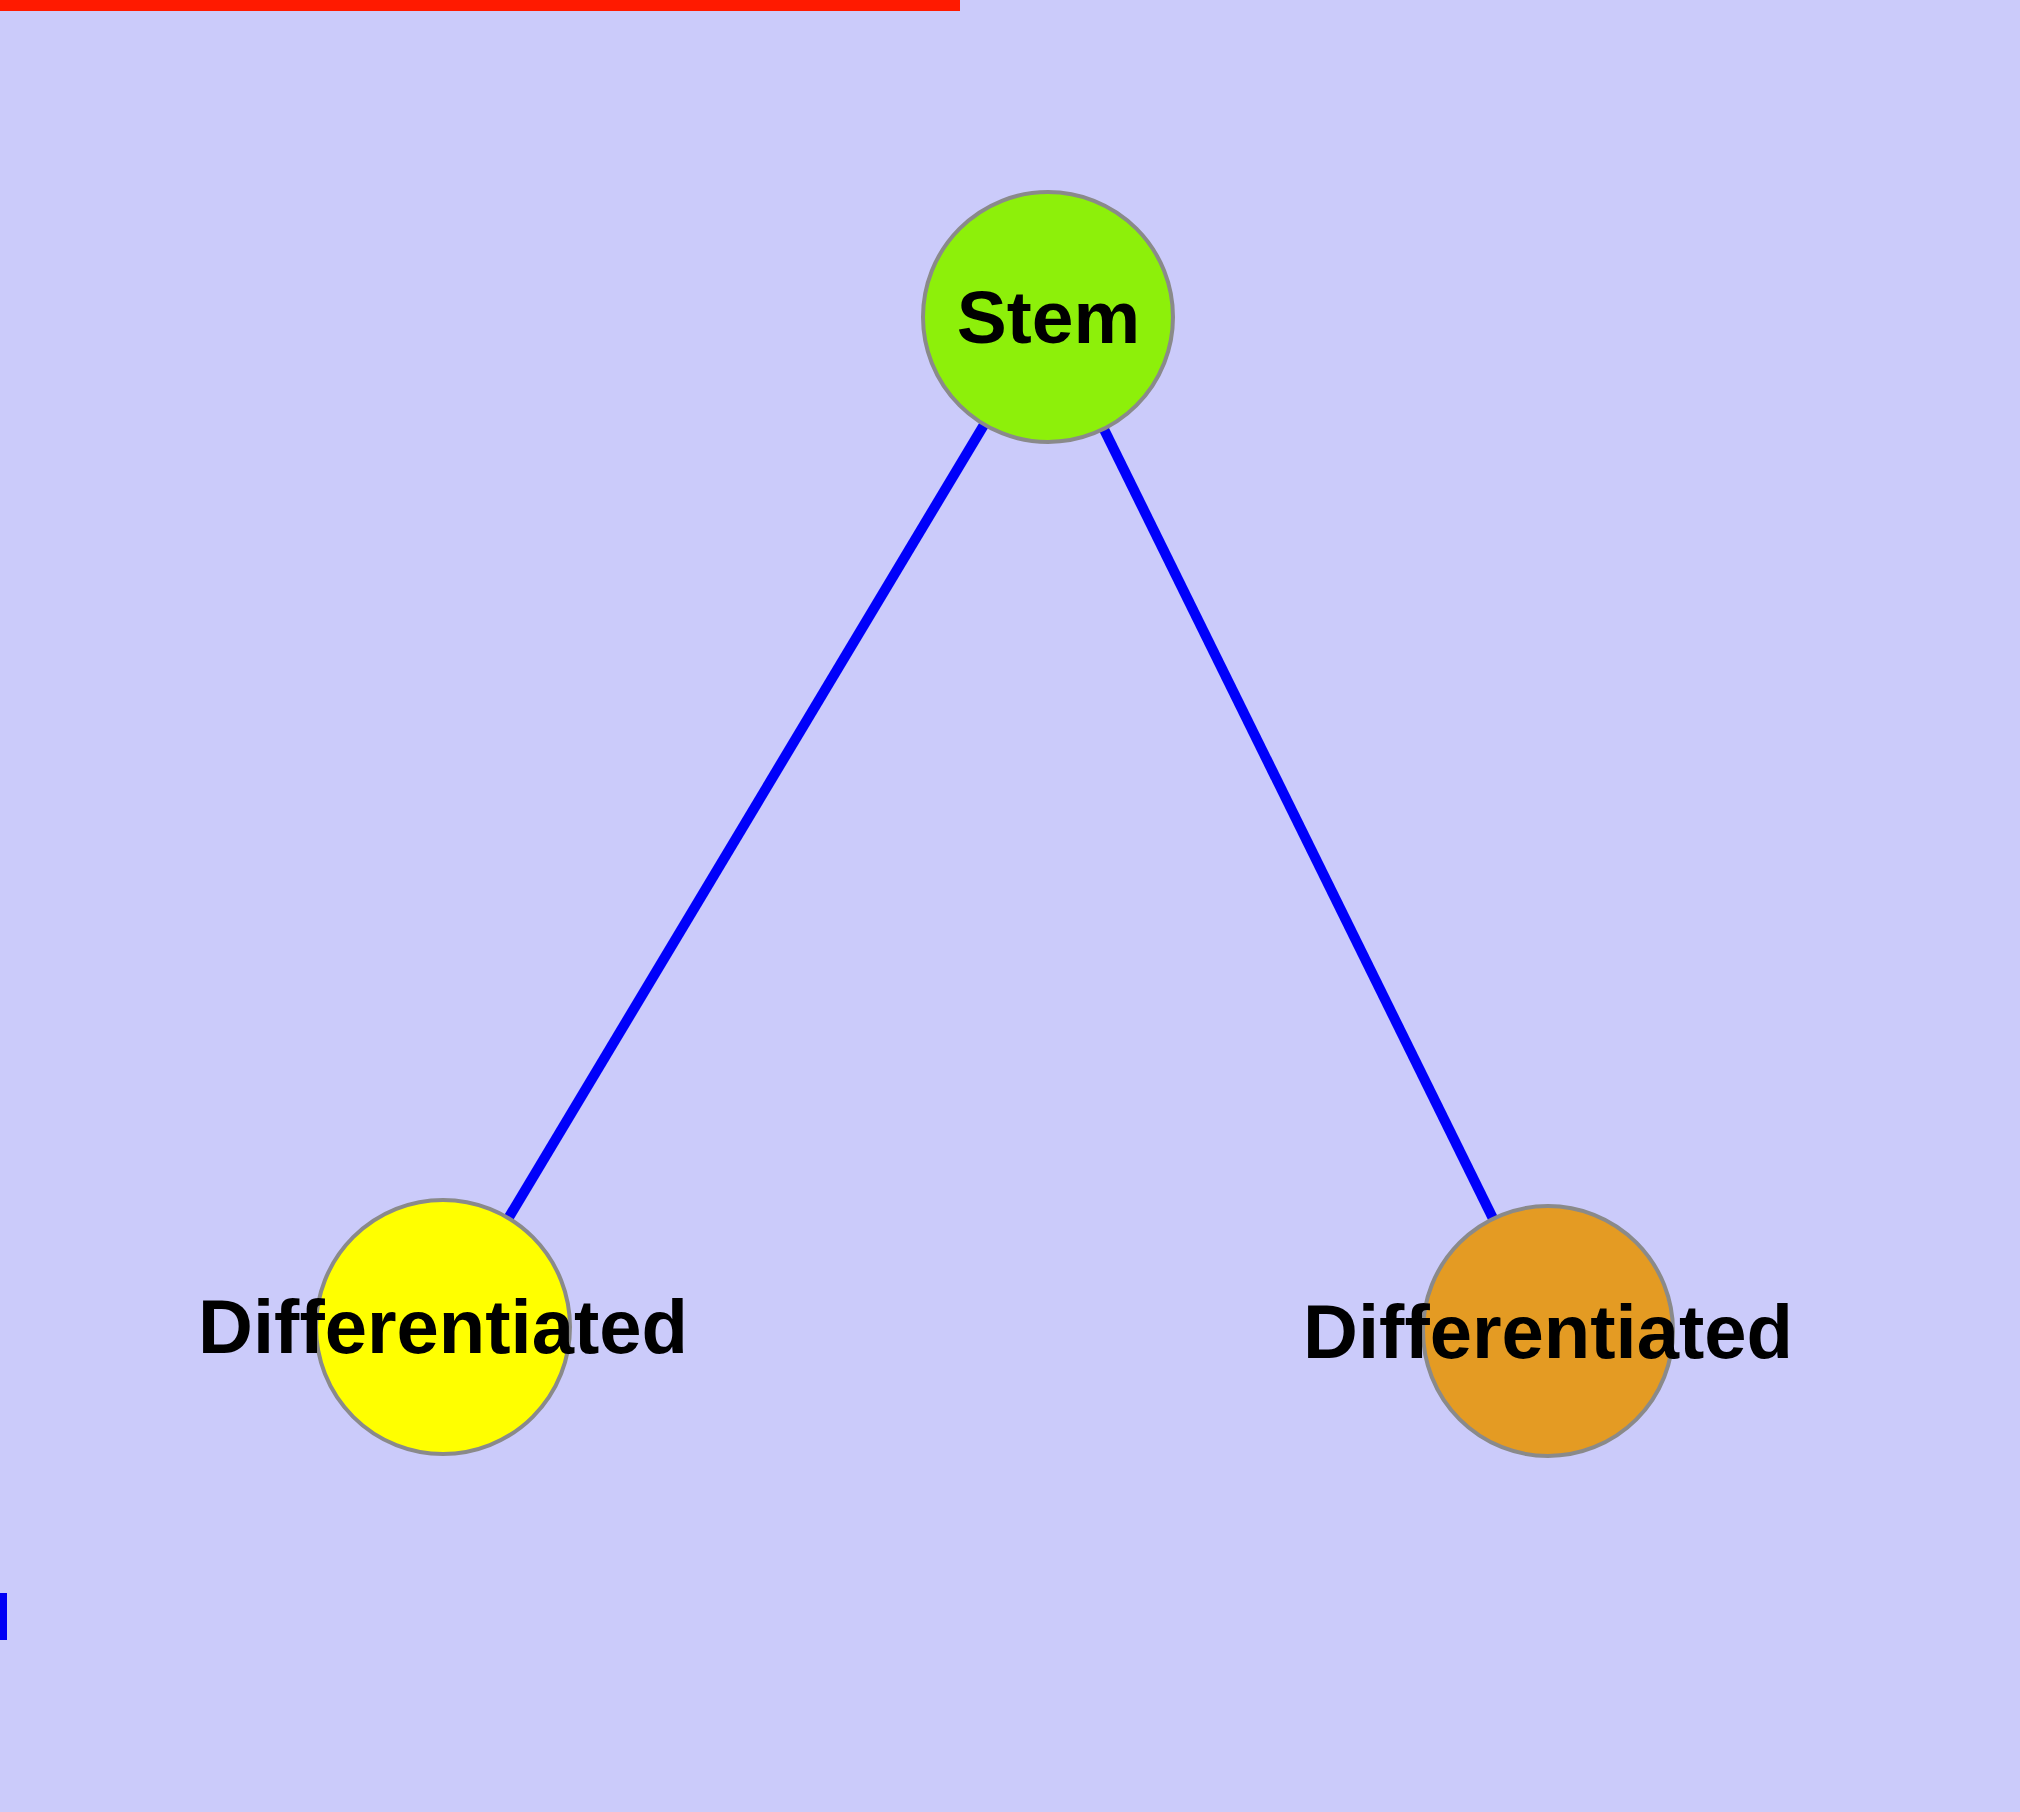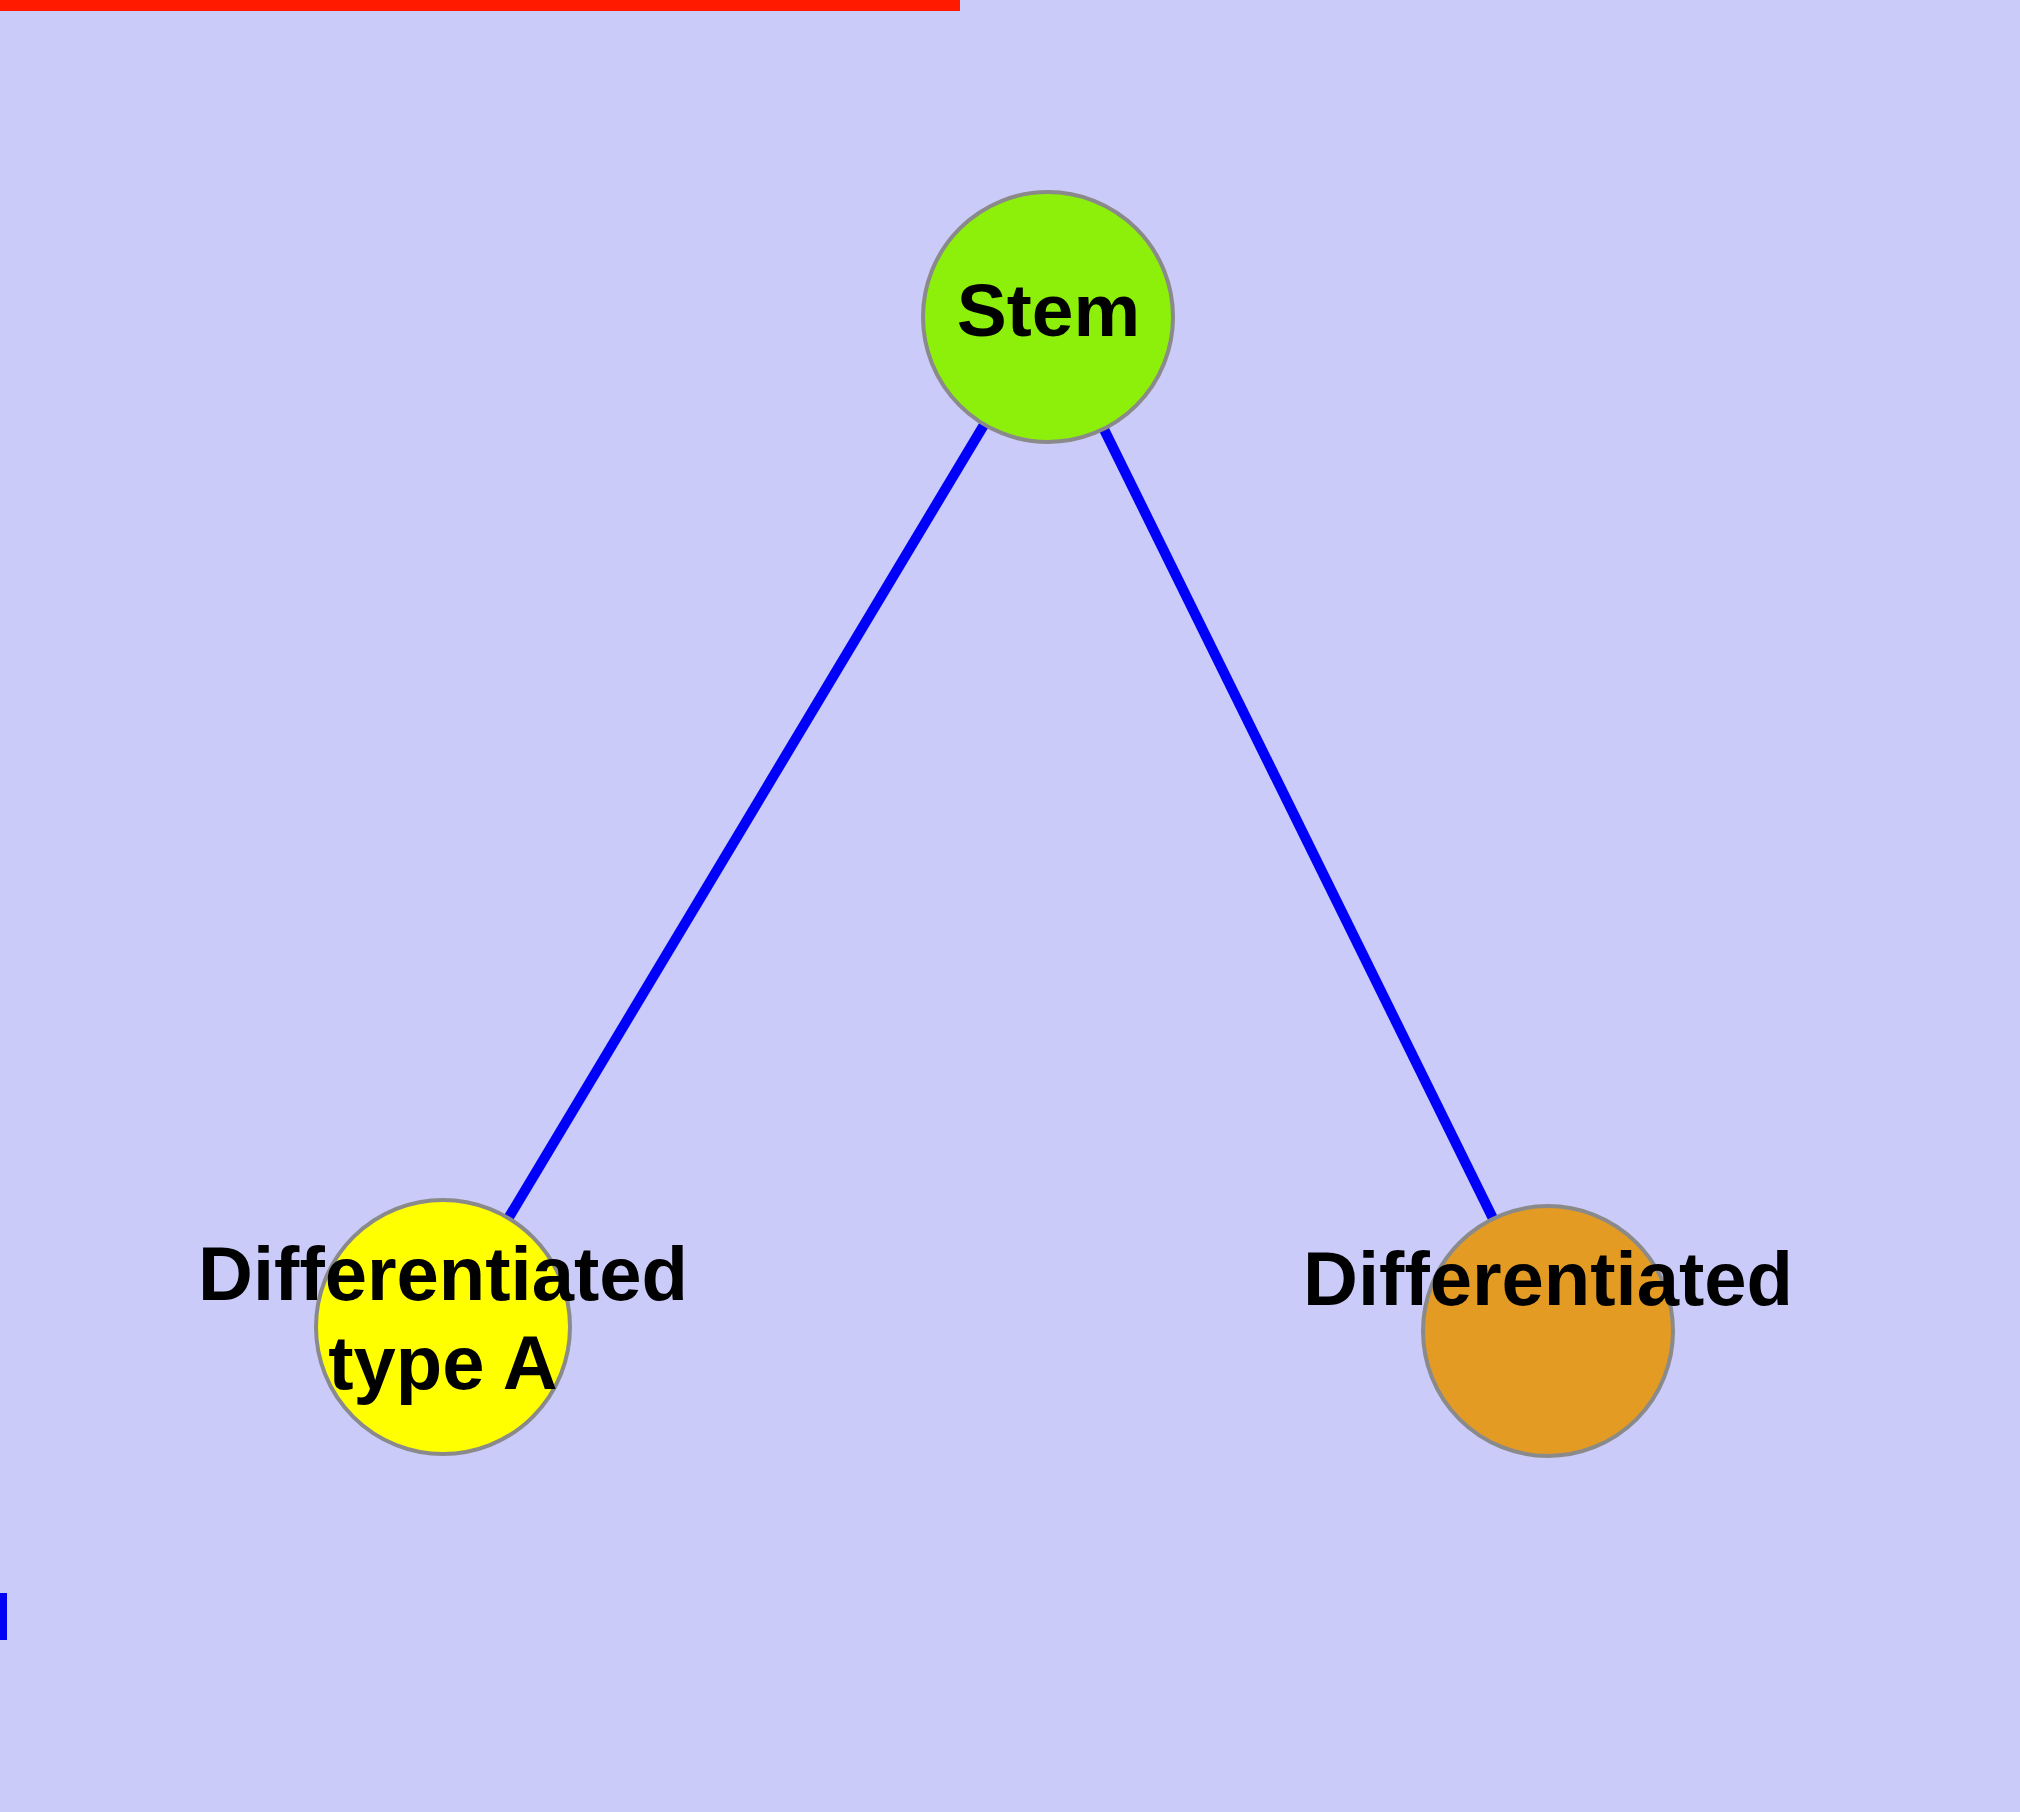--- a/index.html
+++ b/index.html
@@ -54,21 +54,21 @@
     width: 254px;
     height: 254px;
     background: #E49B23;
   }
   .node-label {
     position: absolute;
     z-index: 3;
     display: flex;
     flex-direction: column;
     align-items: center;
-    justify-content: flex-start;
+    justify-content: center;
     text-align: center;
     color: #000000;
     font-weight: bold;
     pointer-events: none;
     white-space: nowrap;
   }
   .label-stem {
     left: 794px;
     top: 266px;
     width: 509px;
@@ -124,21 +124,20 @@
   <div class="node node-stem"></div>
   <div class="node node-type-a"></div>
   <div class="node node-type-b"></div>
 
   <div class="node-label label-stem">
     <span>Stem</span>
   </div>
 
   <div class="node-label label-type-a">
     <span>Differentiated</span>
-    <span>type A</span>
   </div>
 
   <div class="node-label label-type-b">
     <span>Differentiated</span>
   </div>
 
   <div class="top-red-bar"></div>
   <div class="left-blue-tick"></div>
 
 </div>

